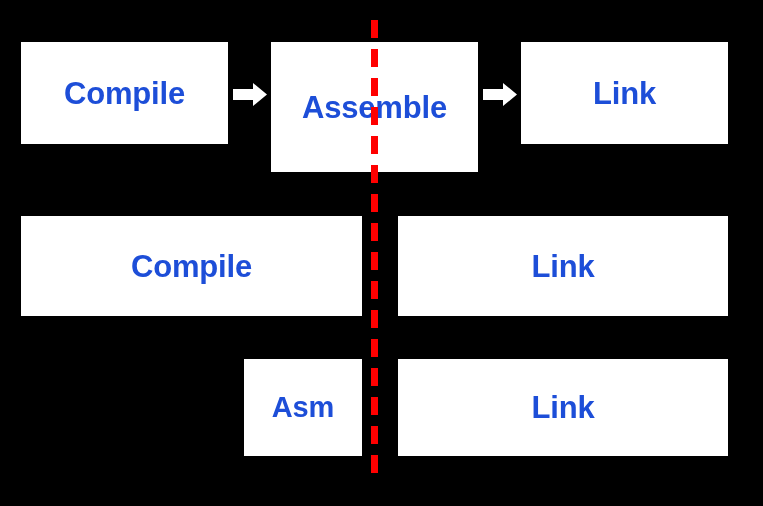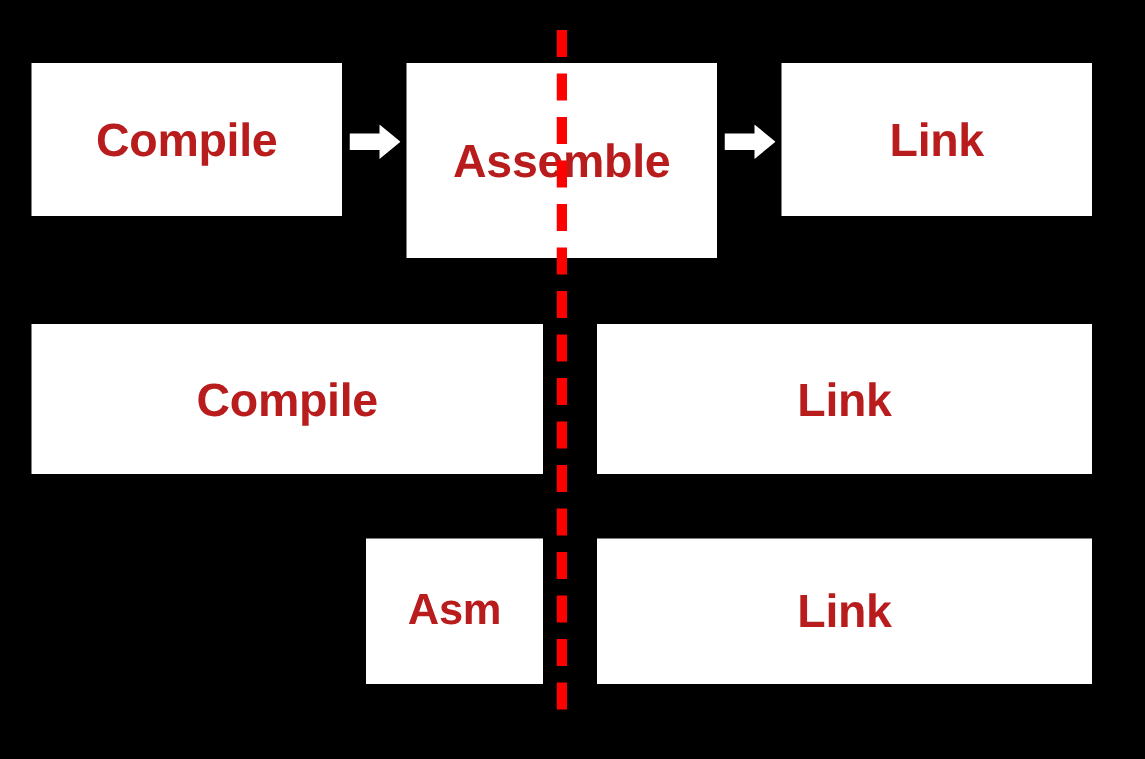--- a/index.html
+++ b/index.html
@@ -13,21 +13,21 @@
   #canvas {
     position: relative;
     width: 763px;
     height: 506px;
     background: #000000;
     overflow: hidden;
   }
   .stage-box {
     position: absolute;
     background: #ffffff;
-    color: #b91c1c;
+    color: #1d4ed8;
     display: flex;
     align-items: center;
     justify-content: center;
     font-weight: bold;
     font-size: 31px;
     line-height: 1;
     letter-spacing: -0.2px;
     box-sizing: border-box;
     z-index: 2;
   }

